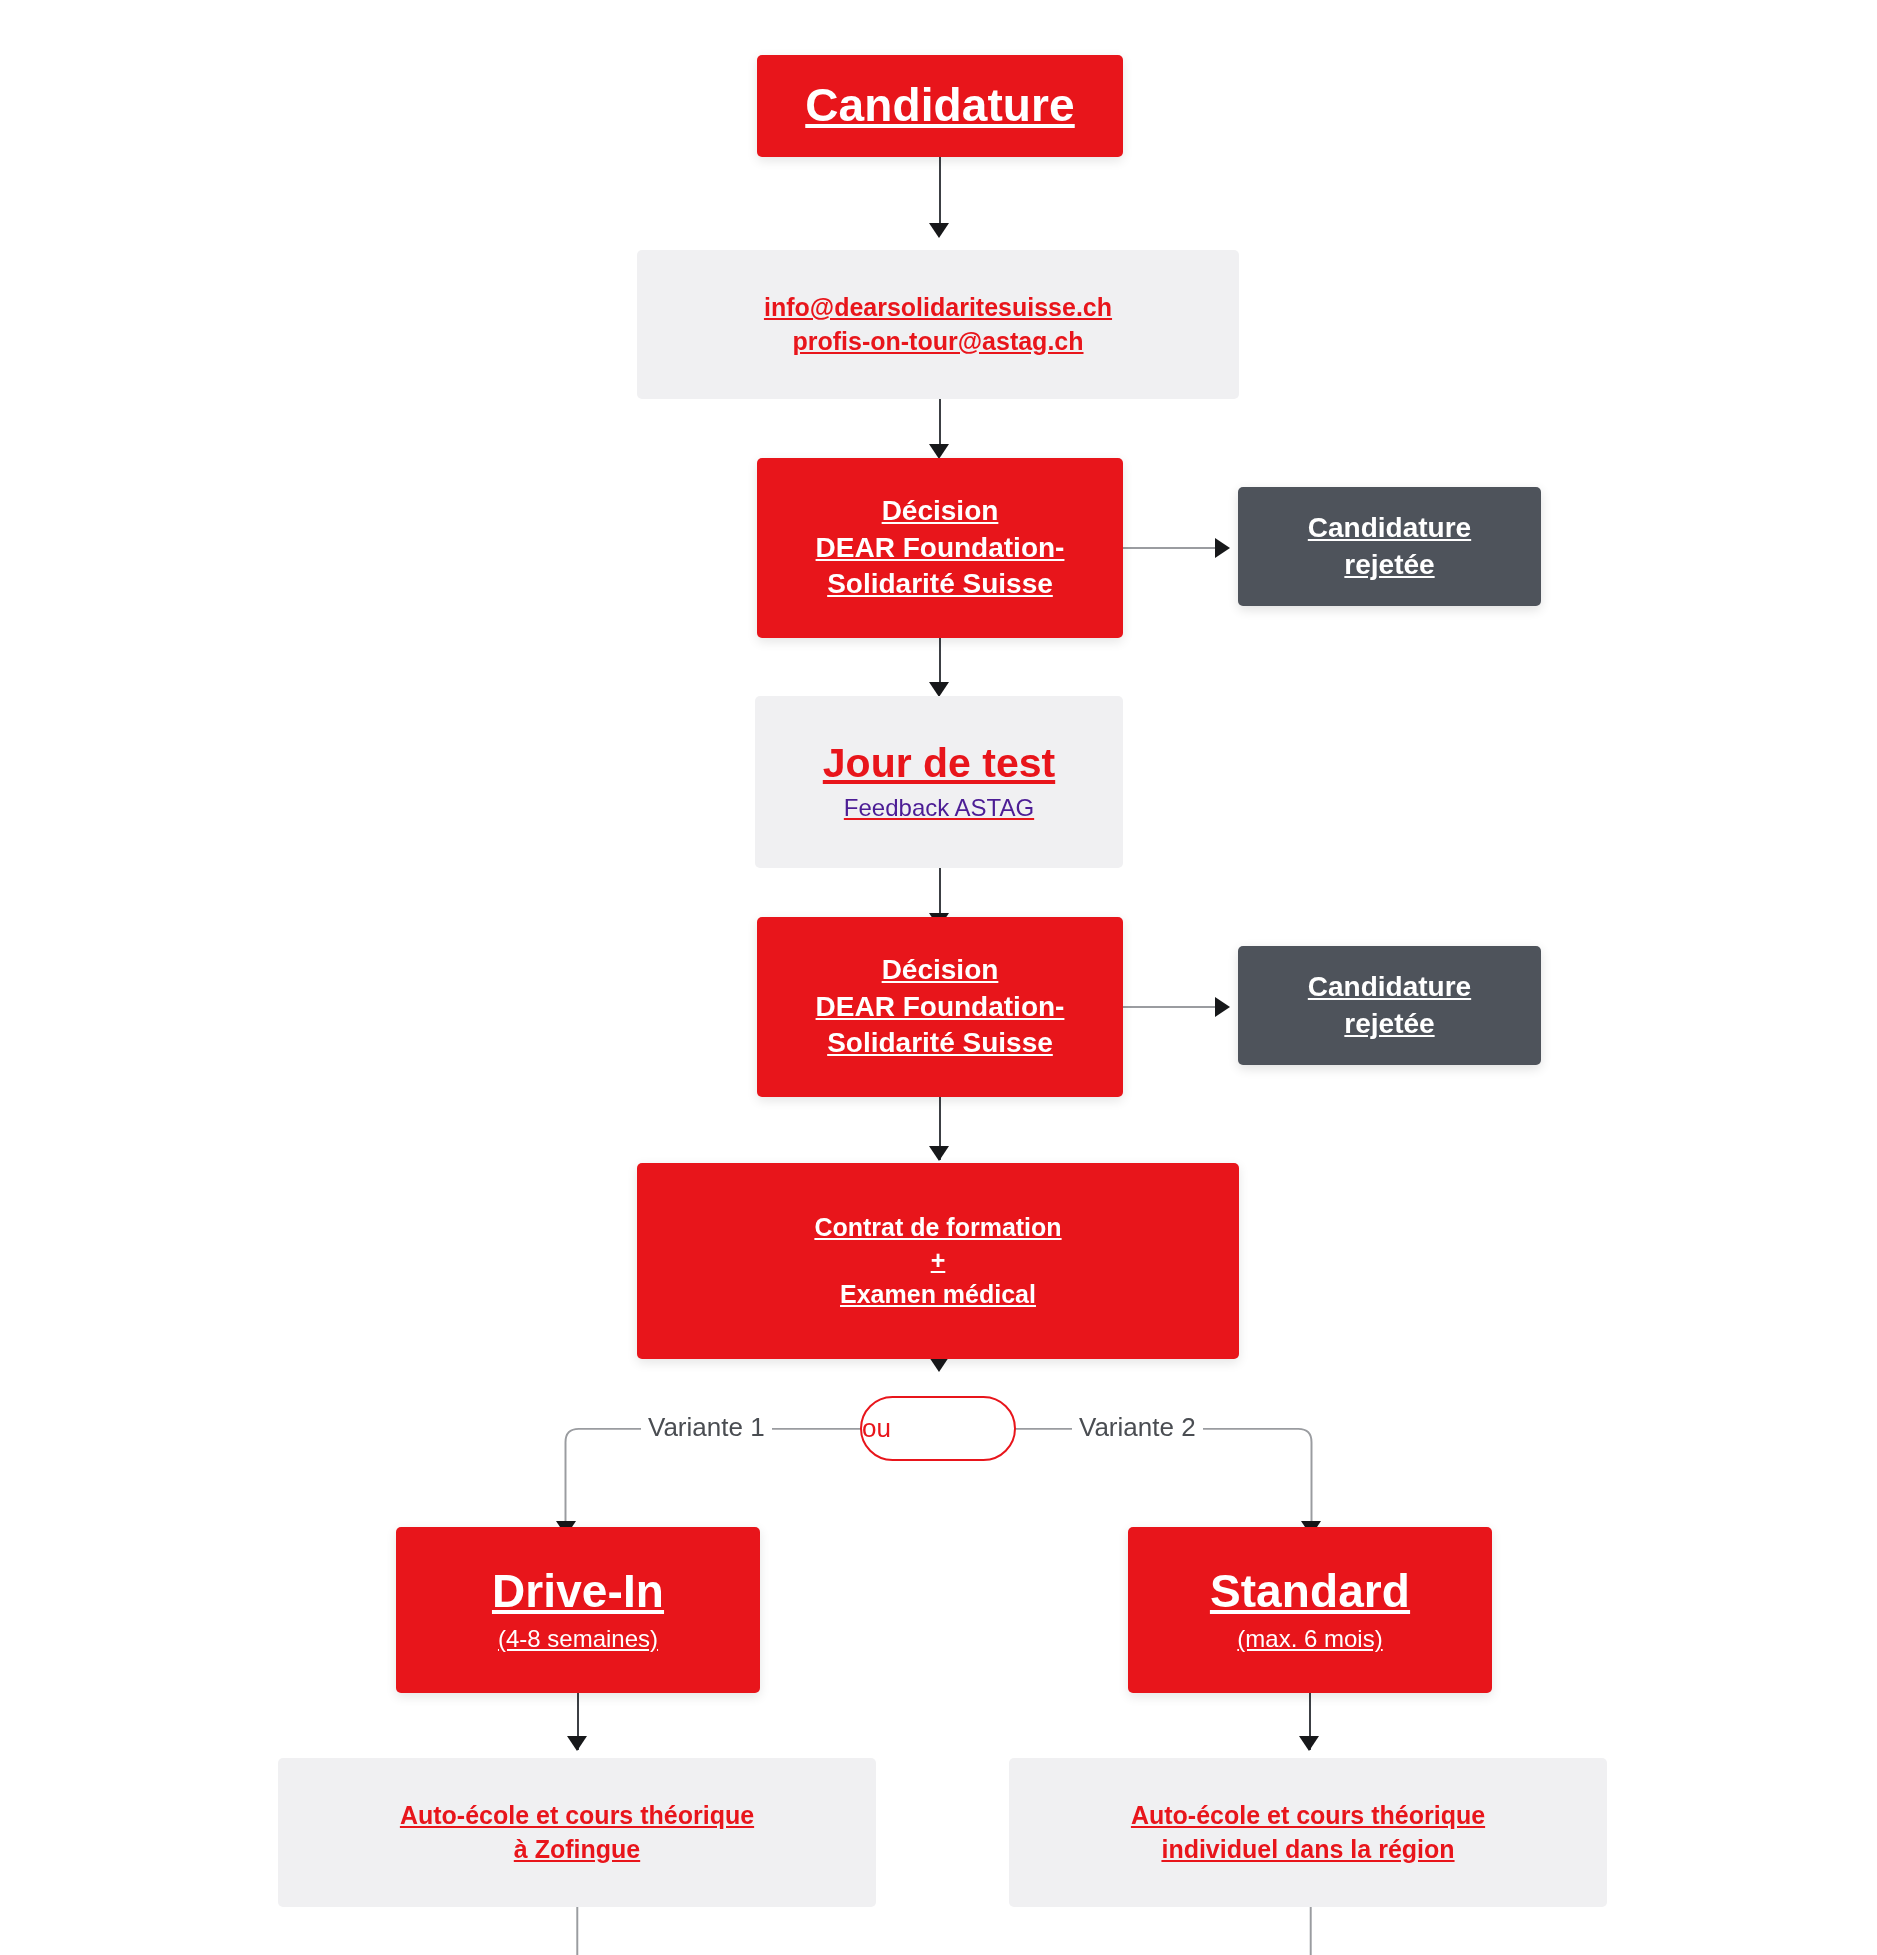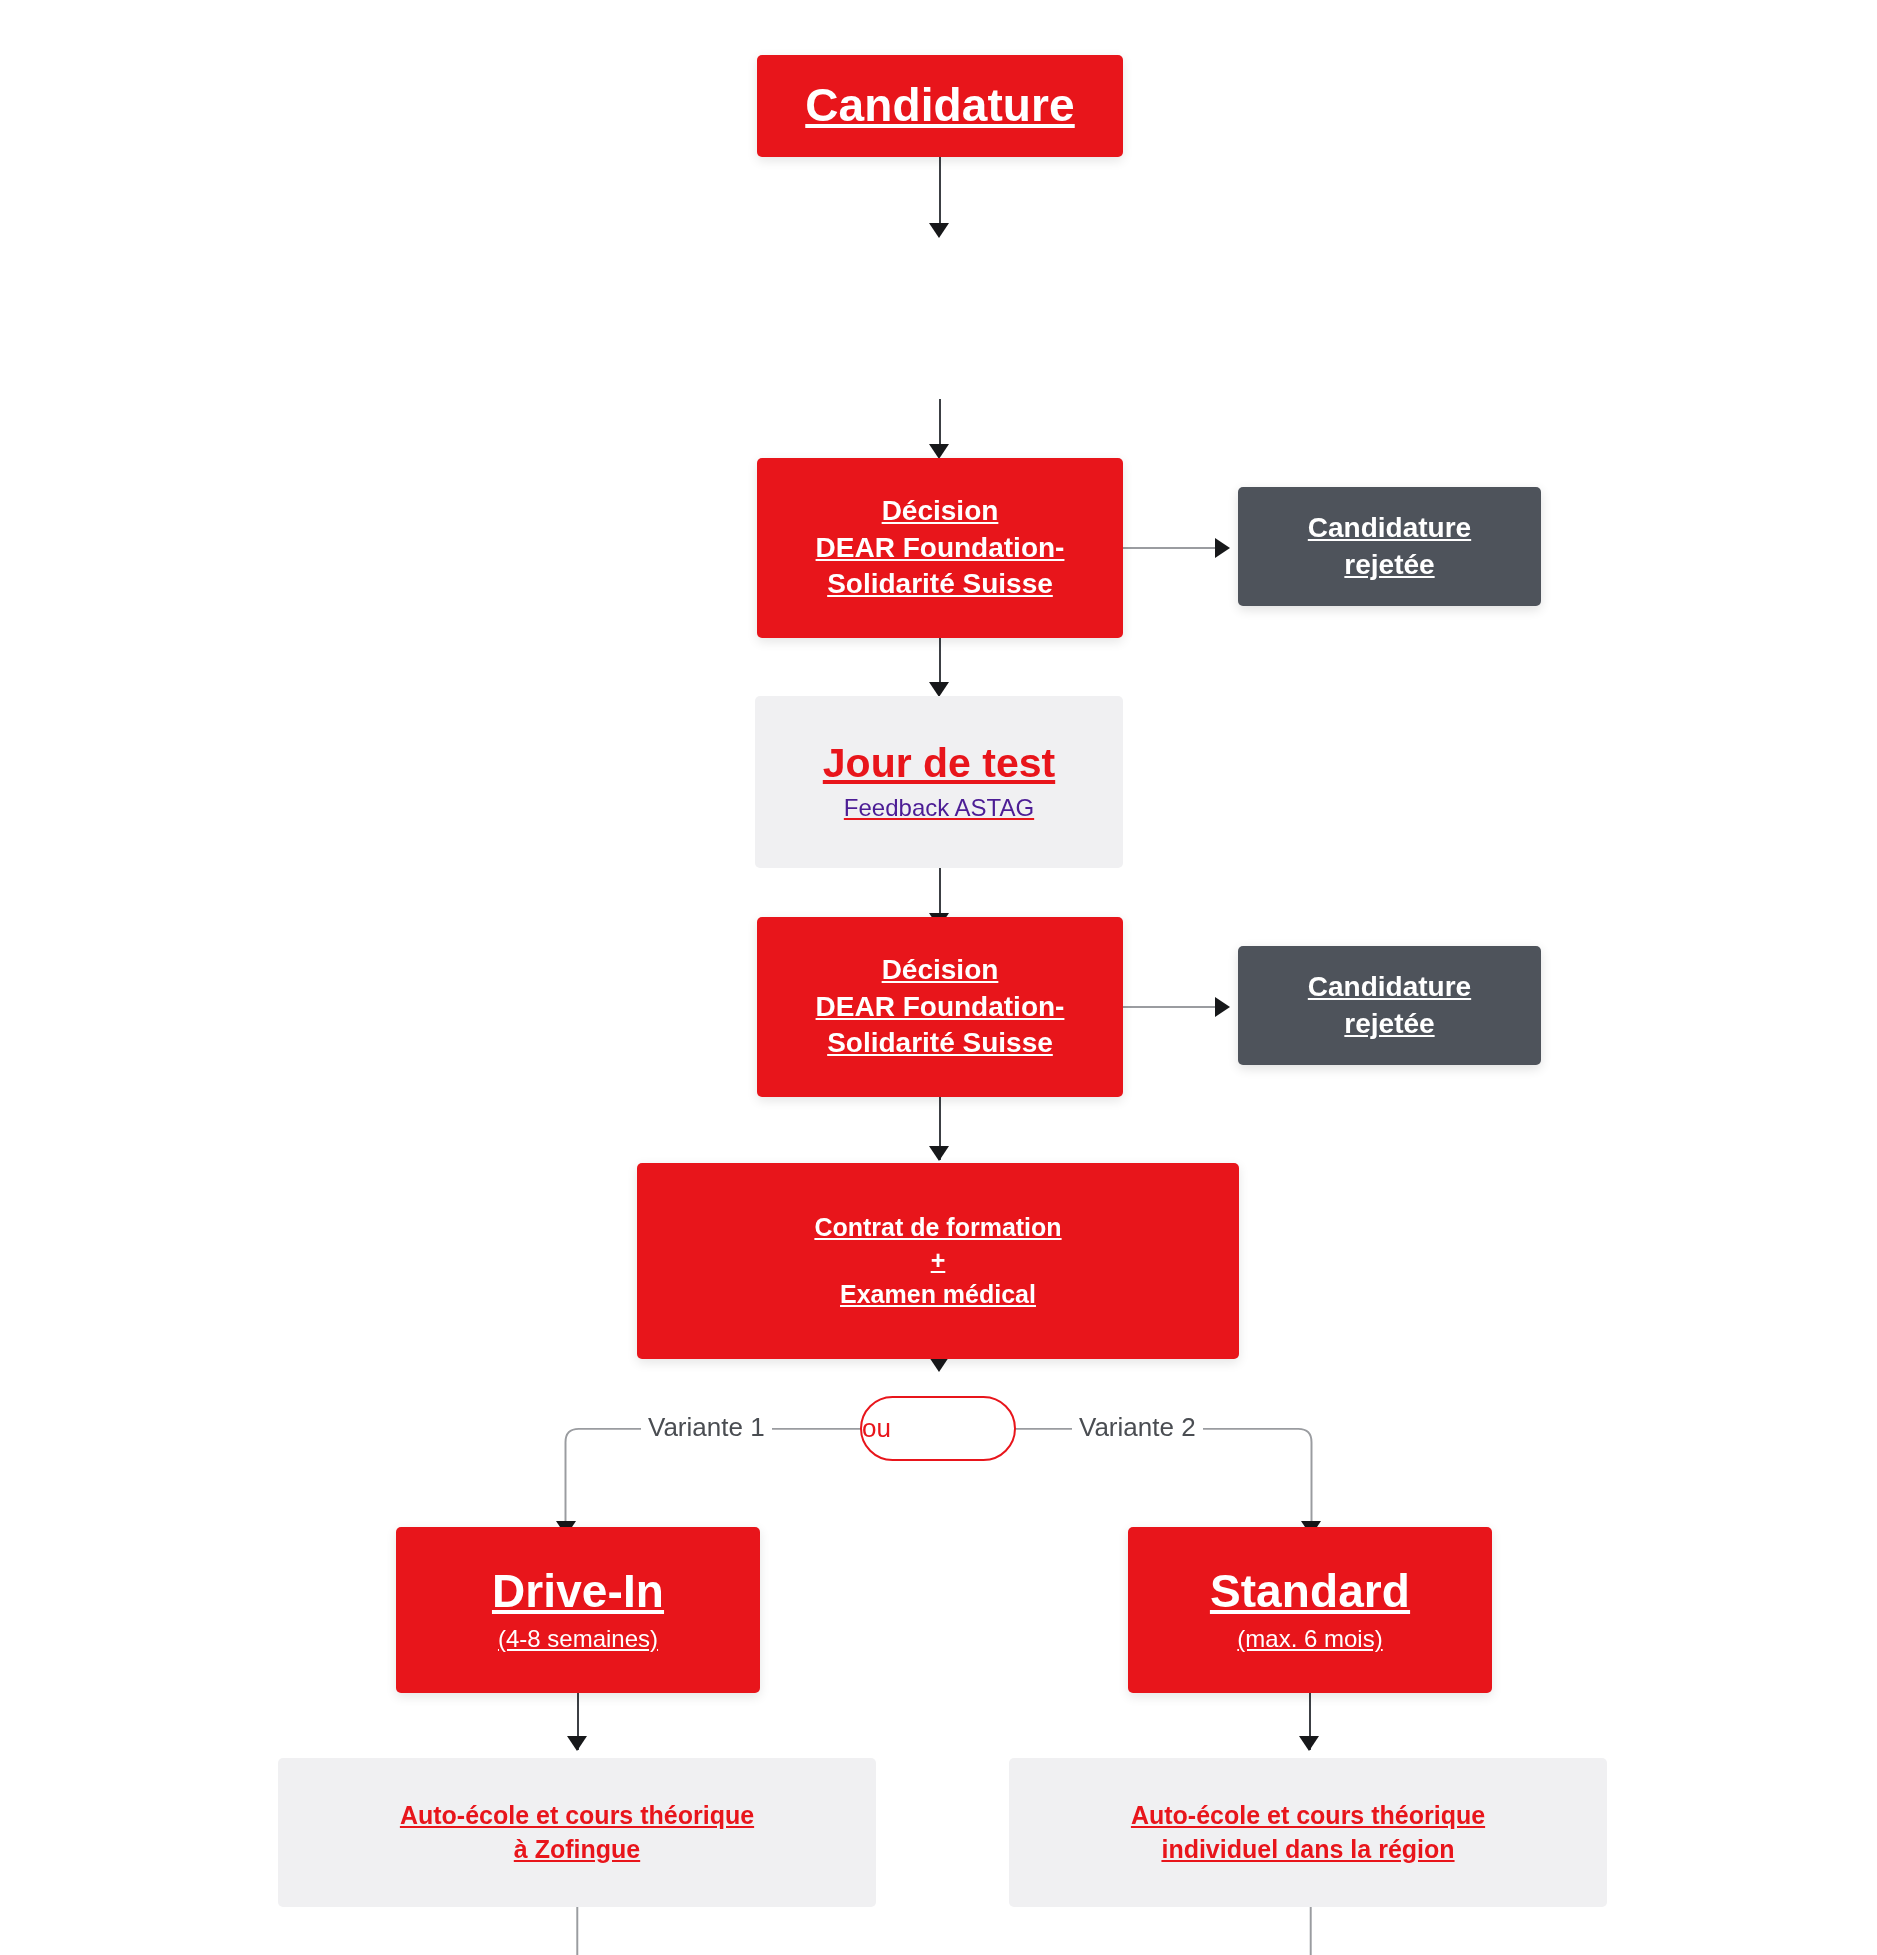--- a/index.html
+++ b/index.html
@@ -113,20 +113,24 @@
 
 <div id="root">
 
   <div class="node red" style="left:757px;top:55px;width:366px;height:102px;">
     <span class="line t-hero">Candidature</span>
   </div>
 
   <div class="vline" style="left:939px;top:156px;height:78px;"></div>
   <div class="arrow-down" style="left:929px;top:223px;"></div>
 
+  <div class="node gray" style="left:637px;top:250px;width:602px;height:149px;">
+    <span class="line t-body">info@dearsolidaritesuisse.ch</span>
+    <span class="line t-body">profis-on-tour@astag.ch</span>
+  </div>
 
   <div class="vline" style="left:939px;top:399px;height:57px;"></div>
   <div class="arrow-down" style="left:929px;top:444px;"></div>
 
   <div class="node red" style="left:757px;top:458px;width:366px;height:180px;">
     <span class="line t-mid">Décision</span>
     <span class="line t-mid">DEAR Foundation-</span>
     <span class="line t-mid">Solidarité Suisse</span>
   </div>
 

